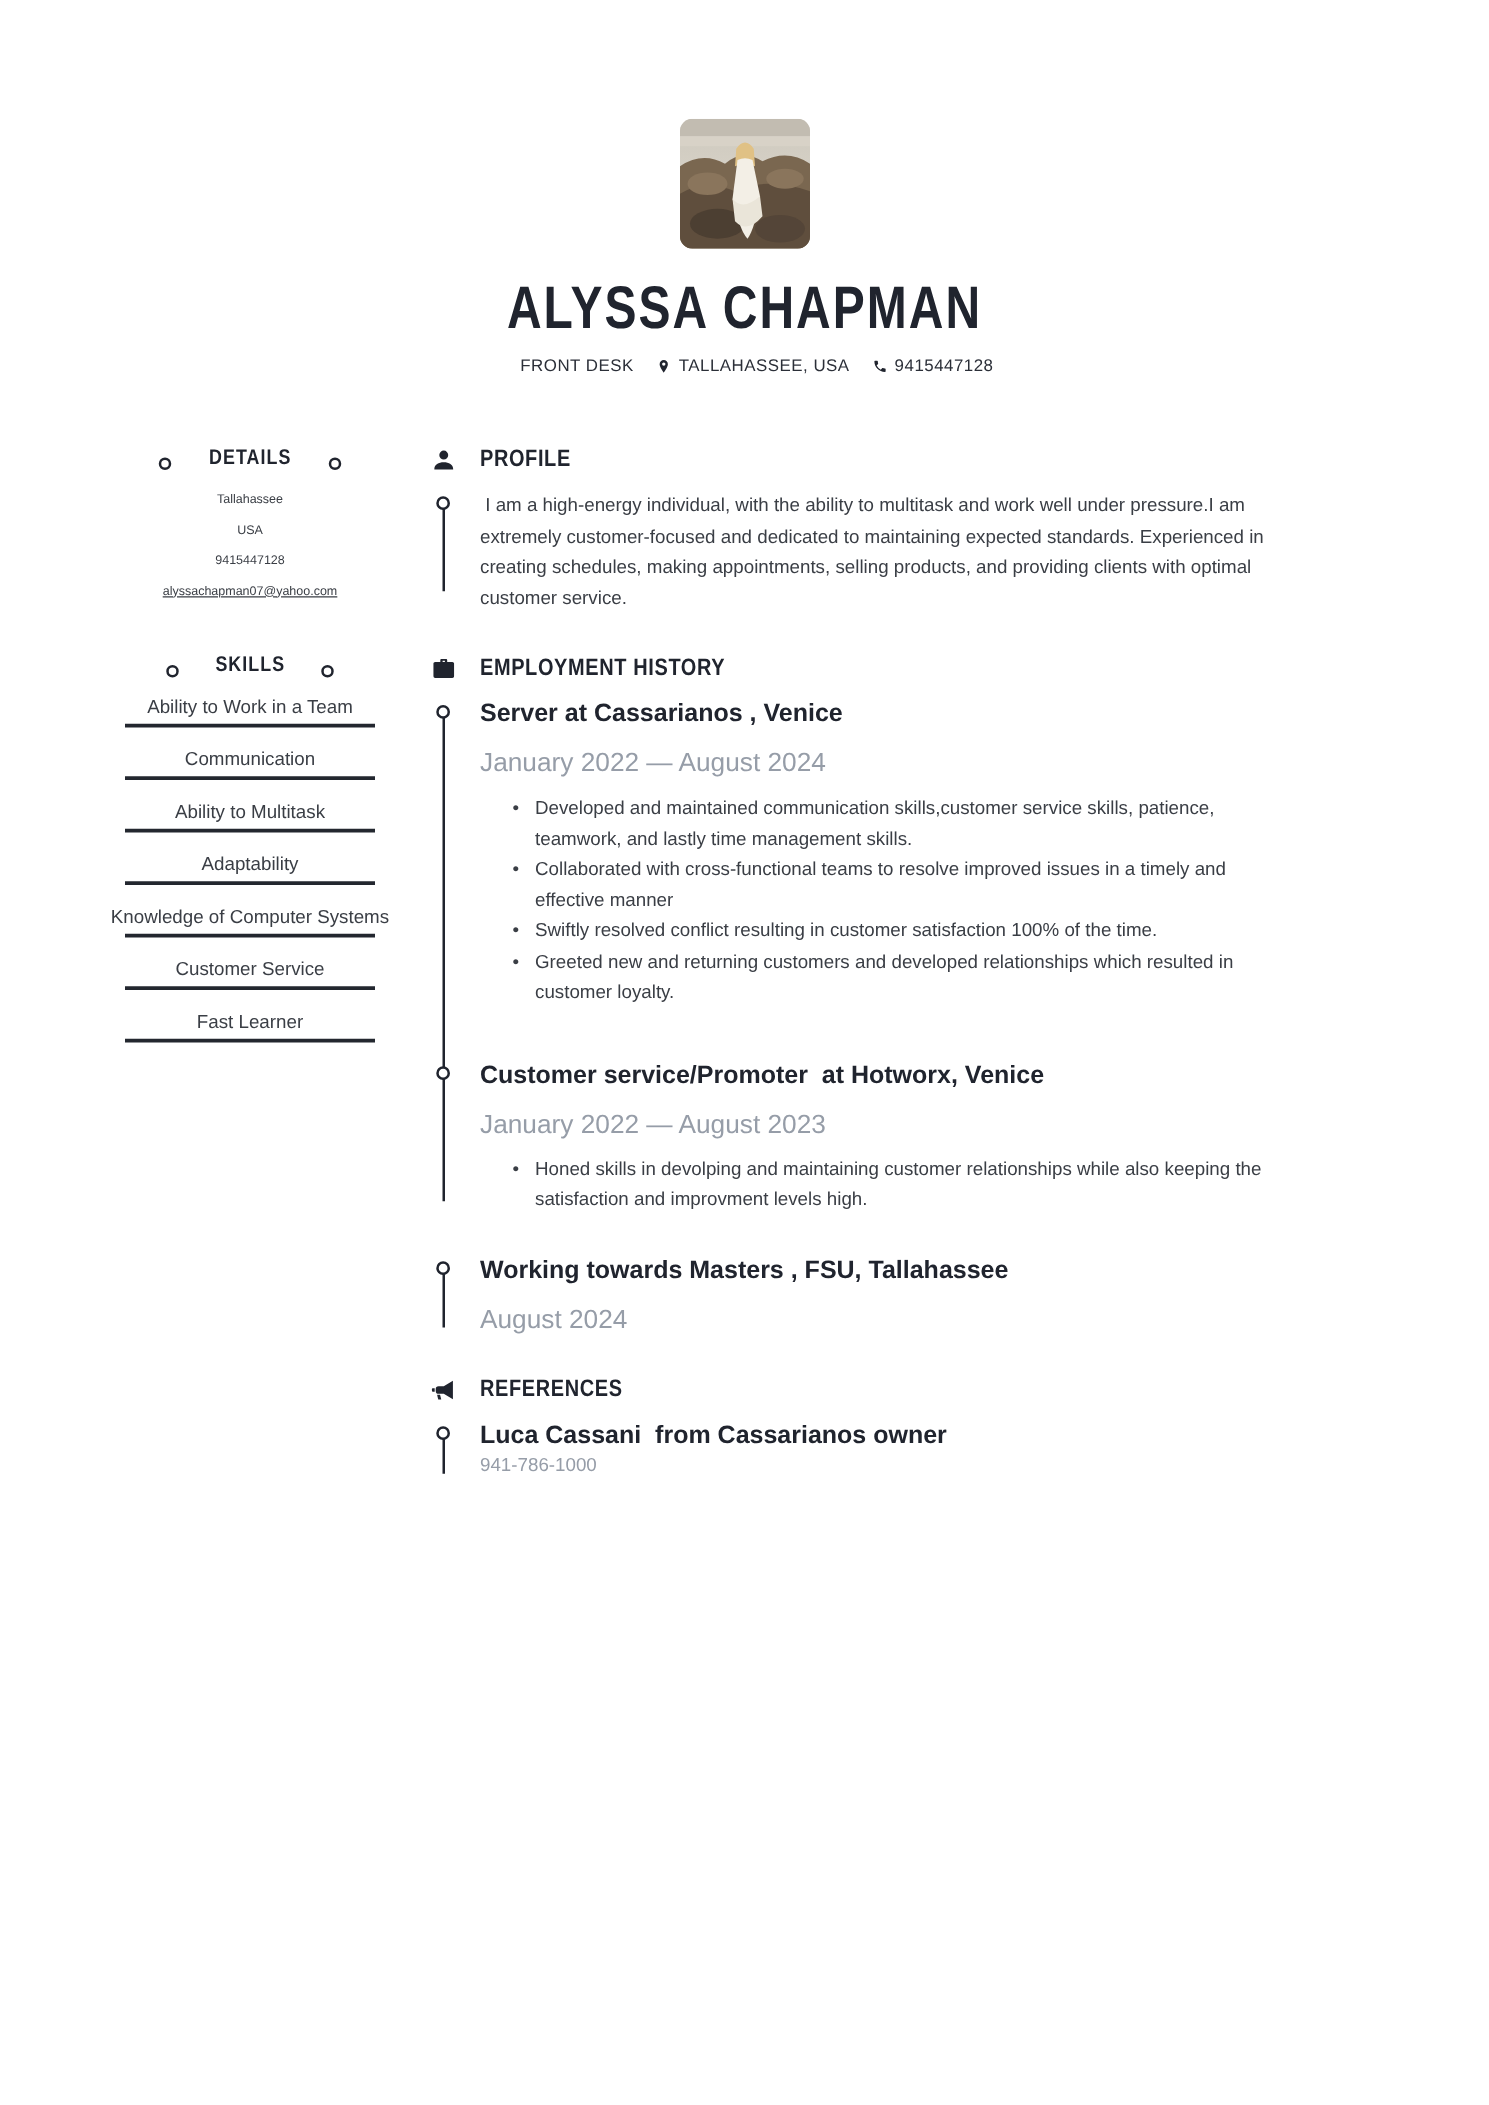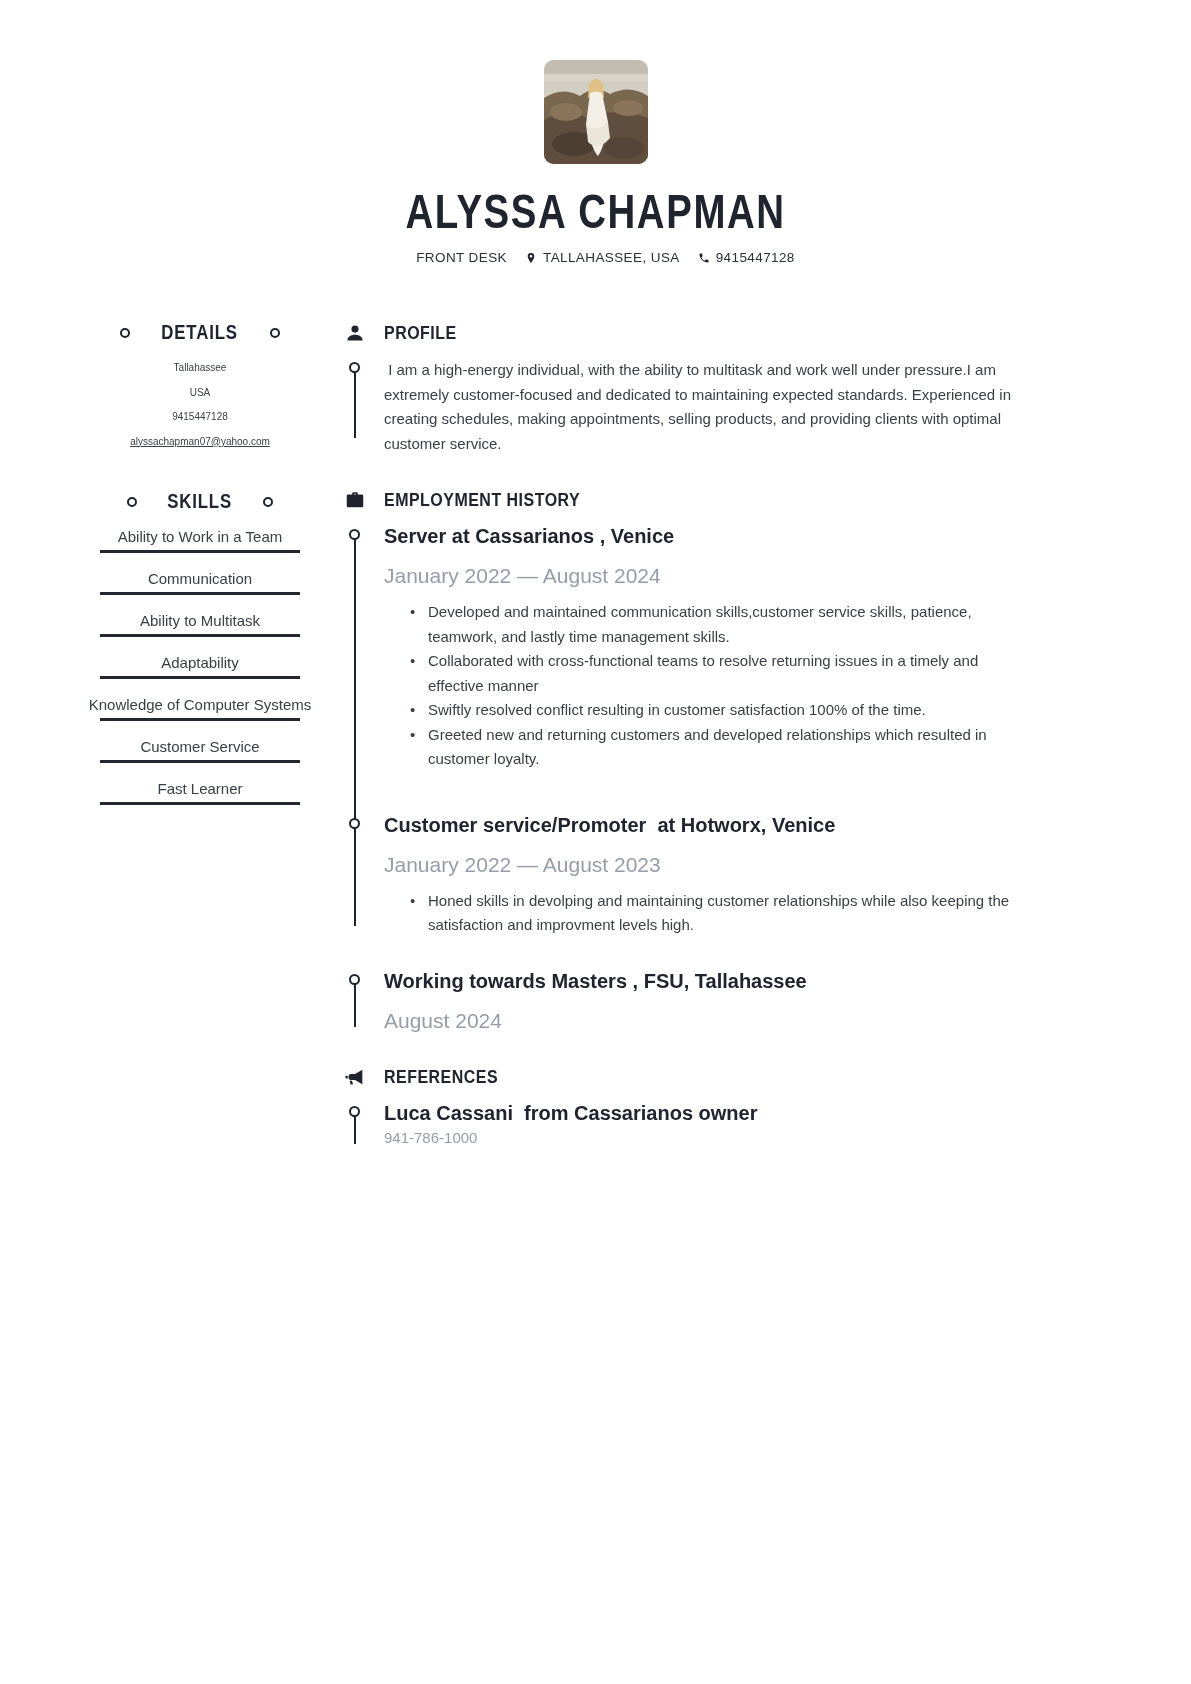--- a/index.html
+++ b/index.html
@@ -2,21 +2,21 @@
 <html style="--page: #ffffff; --ink: #20242e; --body: #3a3e45; --muted: #969da8; --line: #23272f;"><head>
 <meta charset="utf-8">
 <style>
   html,body{margin:0;padding:0;background:#ffffff;}
   .page{
     width:1191px;height:1684px;margin:0 auto;background:var(--page,#fff);
     font-family:"Liberation Sans",sans-serif;color:var(--body,#3a3e45);
     position:relative;overflow:hidden;
   }
   
-  .header{text-align:center;padding-top:60px;}
+  .header{text-align:center;padding-top:60px;margin-top:35px;}
   .photo{
     width:104px;height:104px;border-radius:10px;overflow:hidden;
     margin:0 auto;display:block;
   }
   .name{
     margin-top:22px;line-height:52px;height:58px;
     font-size:48px;font-weight:700;color:var(--ink,#20242e);
     letter-spacing:2px;white-space:nowrap;
   }
   .name-inner{display:inline-block;transform:scaleX(0.80);transform-origin:center;}
@@ -25,22 +25,22 @@
     font-size:13.5px;font-weight:500;letter-spacing:0.4px;color:#2b2f38;padding-left:20px;
   }
   .subtitle .grp{display:flex;align-items:center;gap:6px;}
   .subtitle svg{display:block;}
   
   .columns{display:flex;align-items:flex-start;padding:56px 60px 0 65px;}
   .sidebar{width:270px;flex:none;text-align:center;}
   .main{flex:none;width:700px;margin-left:0;}
   
   .side-header{
-    display:flex;justify-content:center;align-items:center;gap:24px;
-    color:var(--ink,#20242e);font-weight:700;font-size:20px;letter-spacing:1px;
+    display:flex;justify-content:center;align-items:flex-end;gap:24px;
+    color:var(--ink,#20242e);font-weight:700;font-size:17px;letter-spacing:1px;
   }
   .side-header .ttl{display:inline-block;transform:scaleX(0.84);transform-origin:center;}
   .ring{width:6px;height:6px;border:2px solid var(--ink,#20242e);border-radius:50%;flex:none;}
   .details-lines{margin-top:12px;font-size:10px;line-height:24.5px;}
   .email-link{color:var(--body,#3a3e45);text-decoration:underline;cursor:pointer;}
   .skills-block{margin-top:36px;}
   .skills-list{margin-top:12px;}
   .skill{margin-bottom:14px;}
   .skill-label{font-size:15px;line-height:24px;white-space:nowrap;}
   .skill-underline{width:200px;height:3px;background:var(--line,#23272f);margin:1px auto 0;}
@@ -215,21 +215,21 @@
         </div>
         <div class="section-body">
           <div class="timeline-line"></div>
 
           <div class="entry">
             <span class="timeline-dot" style="left:-35px;"></span>
             <div class="entry-title">Server at Cassarianos , Venice</div>
             <div class="entry-dates">January 2022 — August 2024</div>
             <div class="bullets">
               <div class="bullet">Developed and maintained communication skills,customer service skills, patience, teamwork, and lastly time management skills.</div>
-              <div class="bullet">Collaborated with cross-functional teams to resolve returning issues in a timely and effective manner</div>
+              <div class="bullet">Collaborated with cross-functional teams to resolve improved issues in a timely and effective manner</div>
               <div class="bullet">Swiftly resolved conflict resulting in customer satisfaction 100% of the time.</div>
               <div class="bullet">Greeted new and returning customers and developed relationships which resulted in customer loyalty.</div>
             </div>
           </div>
 
           <div class="entry">
             <span class="timeline-dot" style="left:-35px;"></span>
             <div class="entry-title">Customer service/Promoter  at Hotworx, Venice</div>
             <div class="entry-dates">January 2022 — August 2023</div>
             <div class="bullets">

